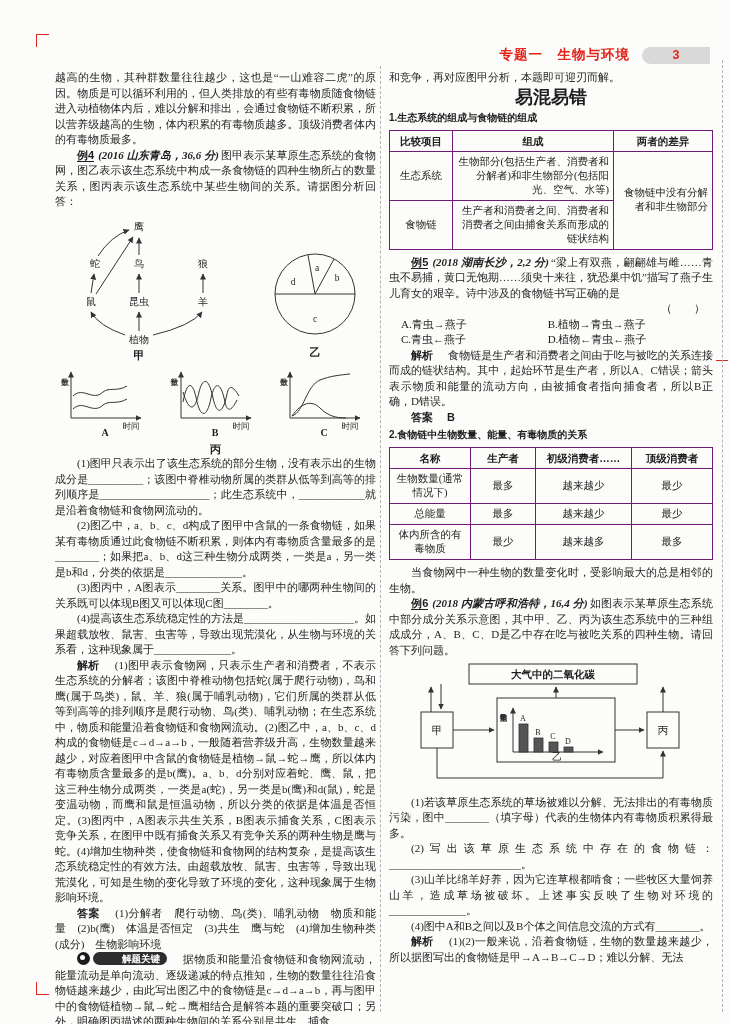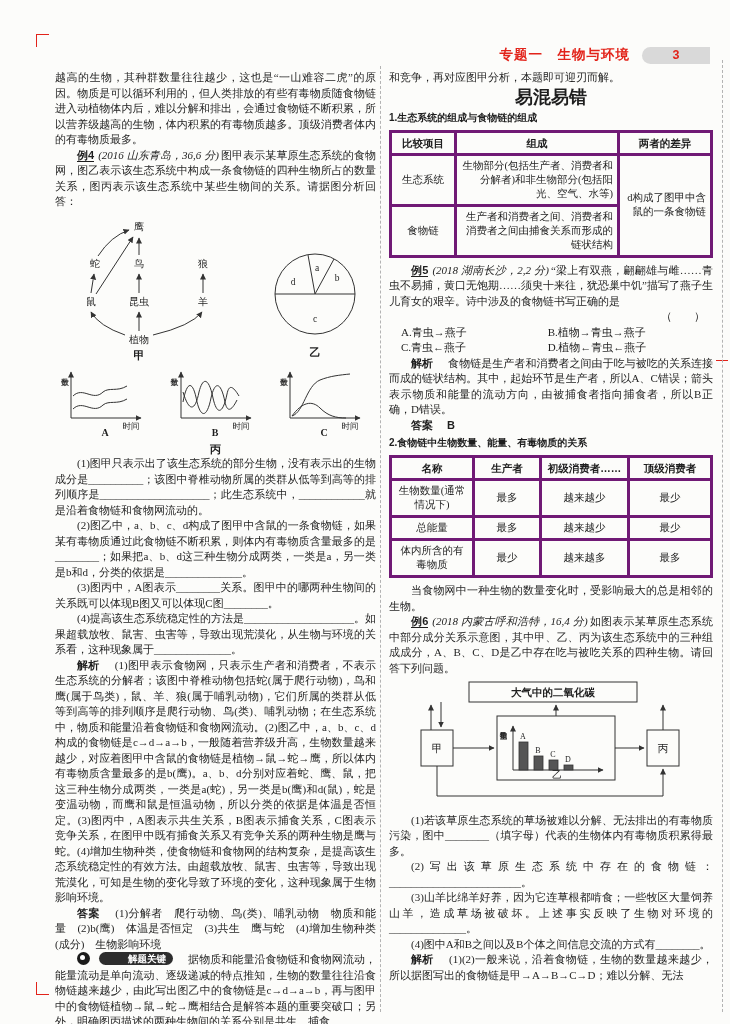--- a/index.html
+++ b/index.html
@@ -17,43 +17,43 @@
   .crop-r{left:716px;top:360px;width:12px;height:0;border-top:1.5px solid #e2231a;}
   
   .col{position:absolute;top:70px;font-size:11px;line-height:15.5px;text-align:justify;}
   .col-left{left:55px;width:321px;}
   .col-right{left:389px;width:324px;}
   .divider{position:absolute;left:380px;top:66px;height:946px;border-left:1px dashed #b3b3b3;}
   .edge-dash{position:absolute;left:722px;top:60px;height:952px;border-left:1px dashed #b3b3b3;}
   p{margin:0;}
   .indent{text-indent:2em;}
   .exlabel{font-family:"Liberation Sans",sans-serif;font-weight:bold;border-bottom:1.5px solid #1e1e1e;margin-right:4px;}
-  .src{font-style:italic;margin-right:2px;}
+  .src{font-style:italic;margin-right:2px;font-weight:bold;}
   .blabel{font-family:"Liberation Sans",sans-serif;font-weight:bold;margin-right:4px;}
   .sec-title{text-align:center;font-family:"Liberation Sans",sans-serif;font-weight:bold;font-size:18px;
              line-height:22px;text-indent:0;}
   .subhead{font-family:"Liberation Sans",sans-serif;font-weight:bold;font-size:10px;line-height:19px;text-indent:0;}
   
   table{border-collapse:collapse;width:100%;margin:3px 0 5px 0;font-size:10.5px;line-height:14px;}
-  th,td{border:3px solid #701a75;padding:3px 4px;text-align:center;vertical-align:middle;}
+  th,td{border:1px solid #701a75;padding:3px 4px;text-align:center;vertical-align:middle;}
   th{font-family:"Liberation Sans",sans-serif;font-weight:bold;}
   td.lft{text-align:right;}
   
   .figrow{display:flex;justify-content:space-between;align-items:flex-end;margin:2px 0 0 6px;}
   .figrow2{display:flex;justify-content:space-between;align-items:flex-end;margin:0 0 0 2px;}
   .gwrap{position:relative;display:inline-block;}
   .vlabel{position:absolute;writing-mode:vertical-rl;text-orientation:upright;font-size:8px;line-height:8px;color:#222;}
   .cap-bing{text-align:center;font-family:"Liberation Sans",sans-serif;font-weight:bold;font-size:11px;line-height:14px;text-indent:0;}
   svg text{font-family:"Liberation Serif","DejaVu Serif",serif;fill:#1e1e1e;}
   .fig6wrap{position:relative;width:304px;margin:2px auto 2px auto;}
   
   .bracket{text-align:right;padding-right:8px;text-indent:0;}
   .opts{display:grid;grid-template-columns:47% 53%;padding-left:12px;}
   
-  .keybadge{display:inline-flex;align-items:center;gap:9px;vertical-align:-2px;margin-right:4px;}
+  .keybadge{display:inline-flex;align-items:center;gap:3px;vertical-align:-2px;margin-right:4px;}
   .keyicon{position:relative;width:13px;height:13px;border-radius:50%;background:#1b1b1b;display:inline-block;}
   .keyicon::after{content:"";position:absolute;left:2.5px;top:2.5px;width:5px;height:5px;border-radius:50%;background:#fff;}
   .keypill{background:#2d2d2d;color:#fff;border-radius:8px;font-family:"Liberation Sans",sans-serif;
            font-weight:bold;font-size:9.5px;line-height:13px;padding:0 7px;}
   .ansB{font-family:"Liberation Sans",sans-serif;font-weight:bold;margin-left:10px;}
 </style>
 </head>
 <body>
 
 <div class="page">
@@ -203,21 +203,21 @@
     <table>
       <tbody>
           <tr>
         <th style="width:54px;">比较项目</th>
         <th style="width:152px;">组成</th>
         <th>两者的差异</th>
       </tr>
       <tr>
         <td>生态系统</td>
         <td class="lft">生物部分(包括生产者、消费者和分解者)和非生物部分(包括阳光、空气、水等)</td>
-        <td class="lft" rowspan="2">d构成了图甲中含鼠的一条食物链</td>
+        <td class="lft" rowspan="2">食物链中没有分解者和非生物部分</td>
       </tr>
       <tr>
         <td>食物链</td>
         <td class="lft">生产者和消费者之间、消费者和消费者之间由捕食关系而形成的链状结构</td>
       </tr>
     </tbody>
       </table>
 
     <p class="indent"><b class="exlabel">例5</b><i class="src">(2018 湖南长沙，2,2 分)</i><span>“梁上有双燕，翩翩雄与雌……青虫不易捕，黄口无饱期……须臾十来往，犹恐巢中饥”描写了燕子生儿育女的艰辛。诗中涉及的食物链书写正确的是</span></p>
     <p class="bracket">（　　）</p>

